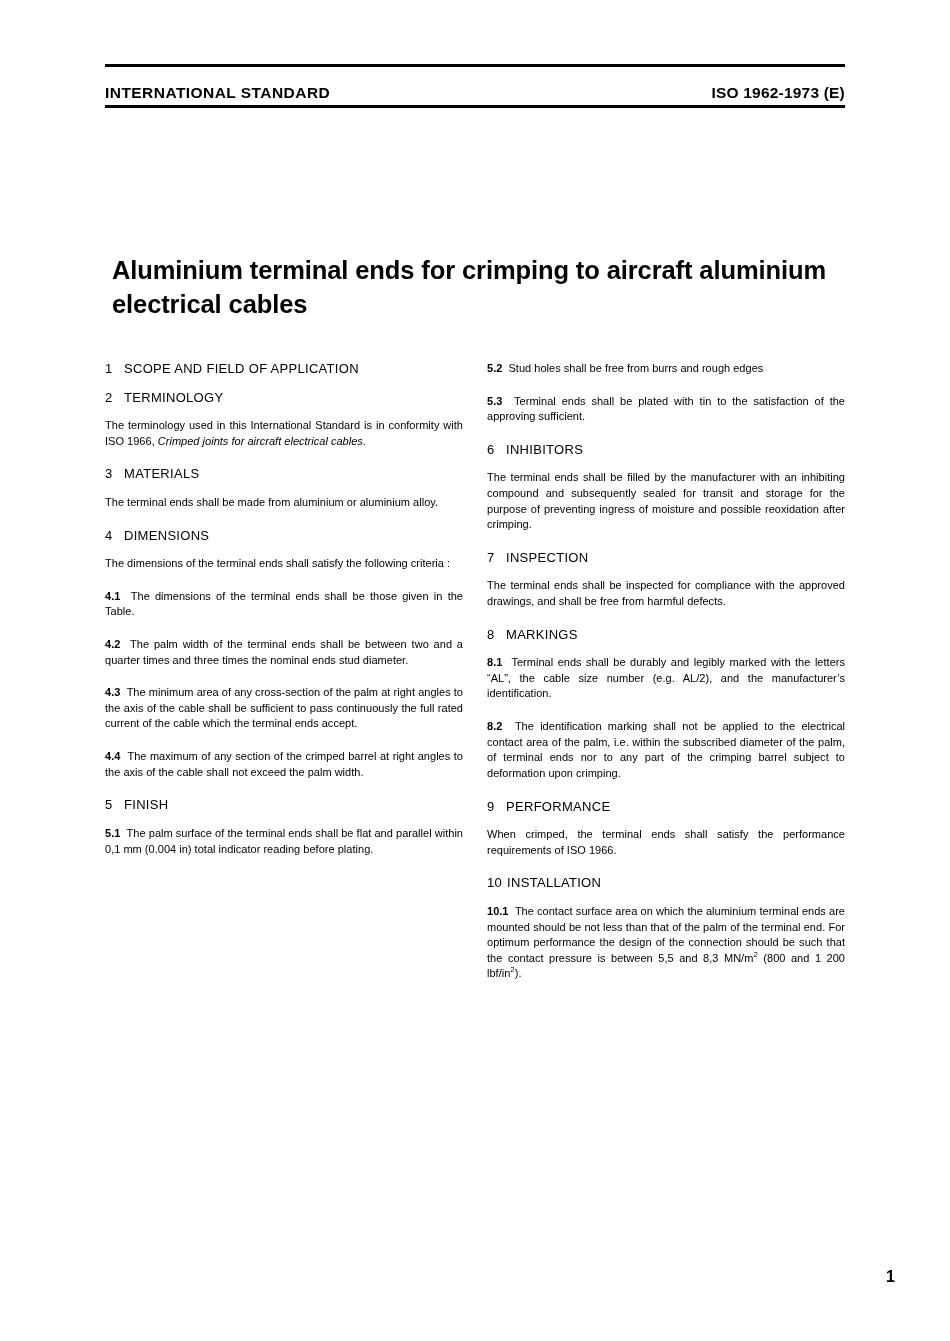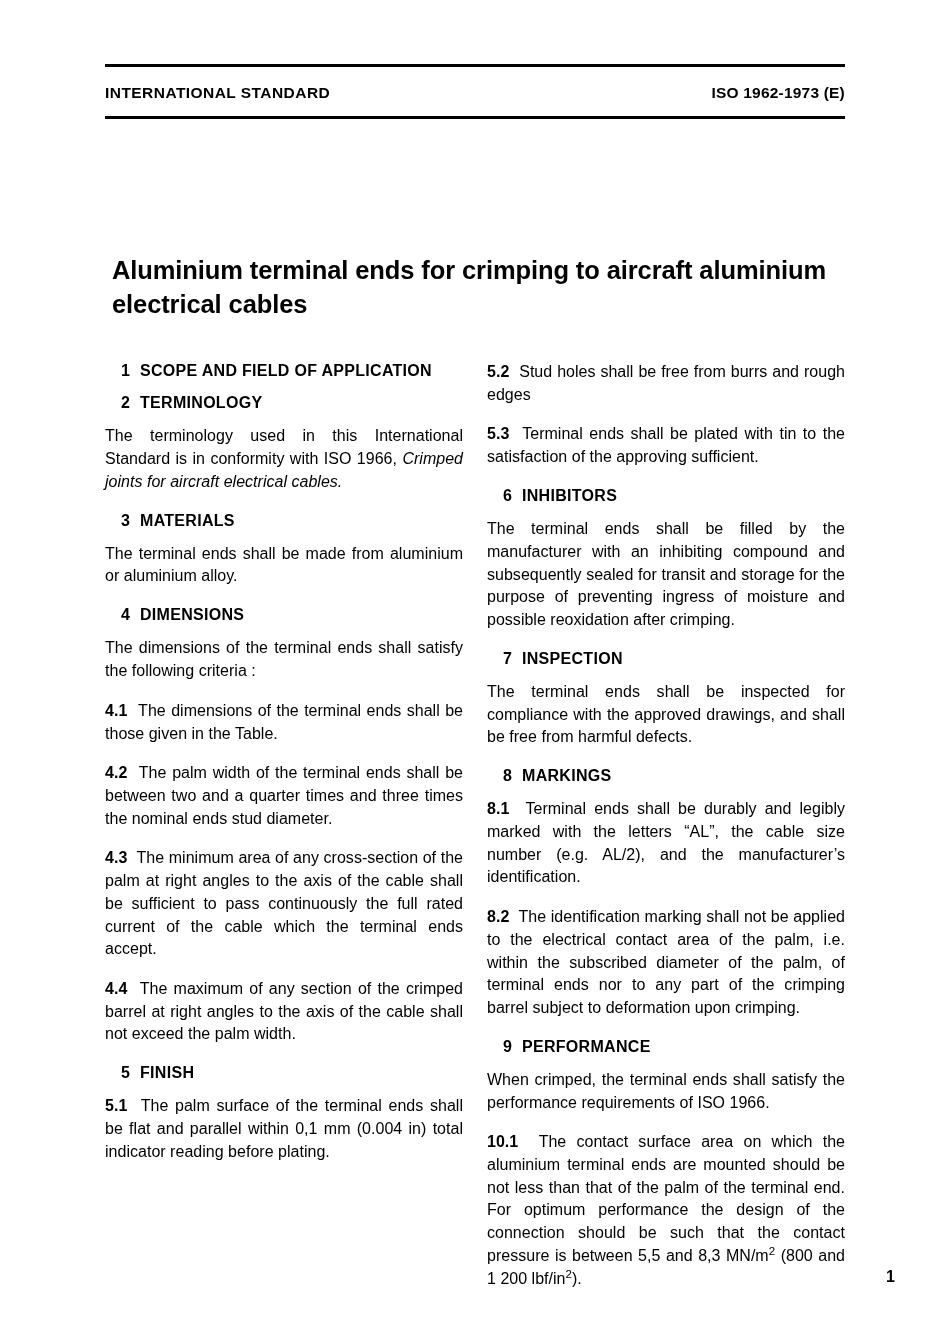--- a/index.html
+++ b/index.html
@@ -34,21 +34,21 @@
   .rule {
     height: 3px;
     background: #000000;
     width: 100%;
   }
   .rule-top { margin-bottom: 0; }
   .header-row {
     display: flex;
     align-items: flex-start;
     justify-content: space-between;
-    padding: 17px 0 14px 0;
+    padding: 17px 0 3px 0;
     gap: 40px;
   }
   .header-left {
     font-size: 15.5px;
     font-weight: bold;
     letter-spacing: 0.45px;
   }
   .header-right {
     font-size: 15.5px;
     font-weight: bold;
@@ -75,37 +75,37 @@
     width: 740px;
     display: flex;
     gap: 24px;
   }
   .col {
     width: 358px;
     flex: 0 0 358px;
   }
 
   h2.sec {
-    font-size: 16px;
-    font-weight: bold;
+    font-size: 13px;
+    font-weight: normal;
     letter-spacing: 0.3px;
-    margin: 0 0 13px 16px;
+    margin: 0 0 13px 0;
     line-height: 1.2;
   }
   h2.sec .num {
     display: inline-block;
     min-width: 14px;
     margin-right: 5px;
   }
   .gap-before { margin-top: 26px; }
   .gap-before-lg { margin-top: 34px; }
   .gap-before-xl { margin-top: 44px; }
 
   p.body {
-    font-size: 16px;
+    font-size: 11px;
     line-height: 1.42;
     margin: 0 0 17px 0;
     text-align: justify;
     text-justify: inter-word;
     letter-spacing: 0.02px;
   }
   p.body:last-child { margin-bottom: 0; }
   p.body .lead {
     font-weight: bold;
   }
@@ -201,20 +201,23 @@
 
       <p class="body"><span class="lead">8.1</span>&nbsp;&nbsp;<span>Terminal ends shall be durably and legibly marked with the letters “AL”, the cable size number (e.g. AL/2), and the manufacturer’s identification.</span></p>
 
       <p class="body"><span class="lead">8.2</span>&nbsp;&nbsp;<span>The identification marking shall not be applied to the electrical contact area of the palm, i.e. within the subscribed diameter of the palm, of terminal ends nor to any part of the crimping barrel subject to deformation upon crimping.</span></p>
 
       <h2 class="sec gap-before-lg">
         <span class="num">9</span><span>PERFORMANCE</span>
       </h2>
       <p class="body">When crimped, the terminal ends shall satisfy the performance requirements of ISO 1966.</p>
 
+      <h2 class="sec gap-before-xl">
+        <span class="num">10</span><span>INSTALLATION</span>
+      </h2>
       <p class="body"><span class="lead">10.1</span>&nbsp;&nbsp;<span>The contact surface area on which the aluminium terminal ends are mounted should be not less than that of the palm of the terminal end. For optimum performance the design of the connection should be such that the contact pressure is between 5,5 and 8,3 MN/m</span><sup>2</sup><span> (800 and 1 200 lbf/in</span><sup>2</sup><span>).</span></p>
 
     </div>
   </div>
 
   <div class="page-number">1</div>
 
 </div>
 
 </body></html>

